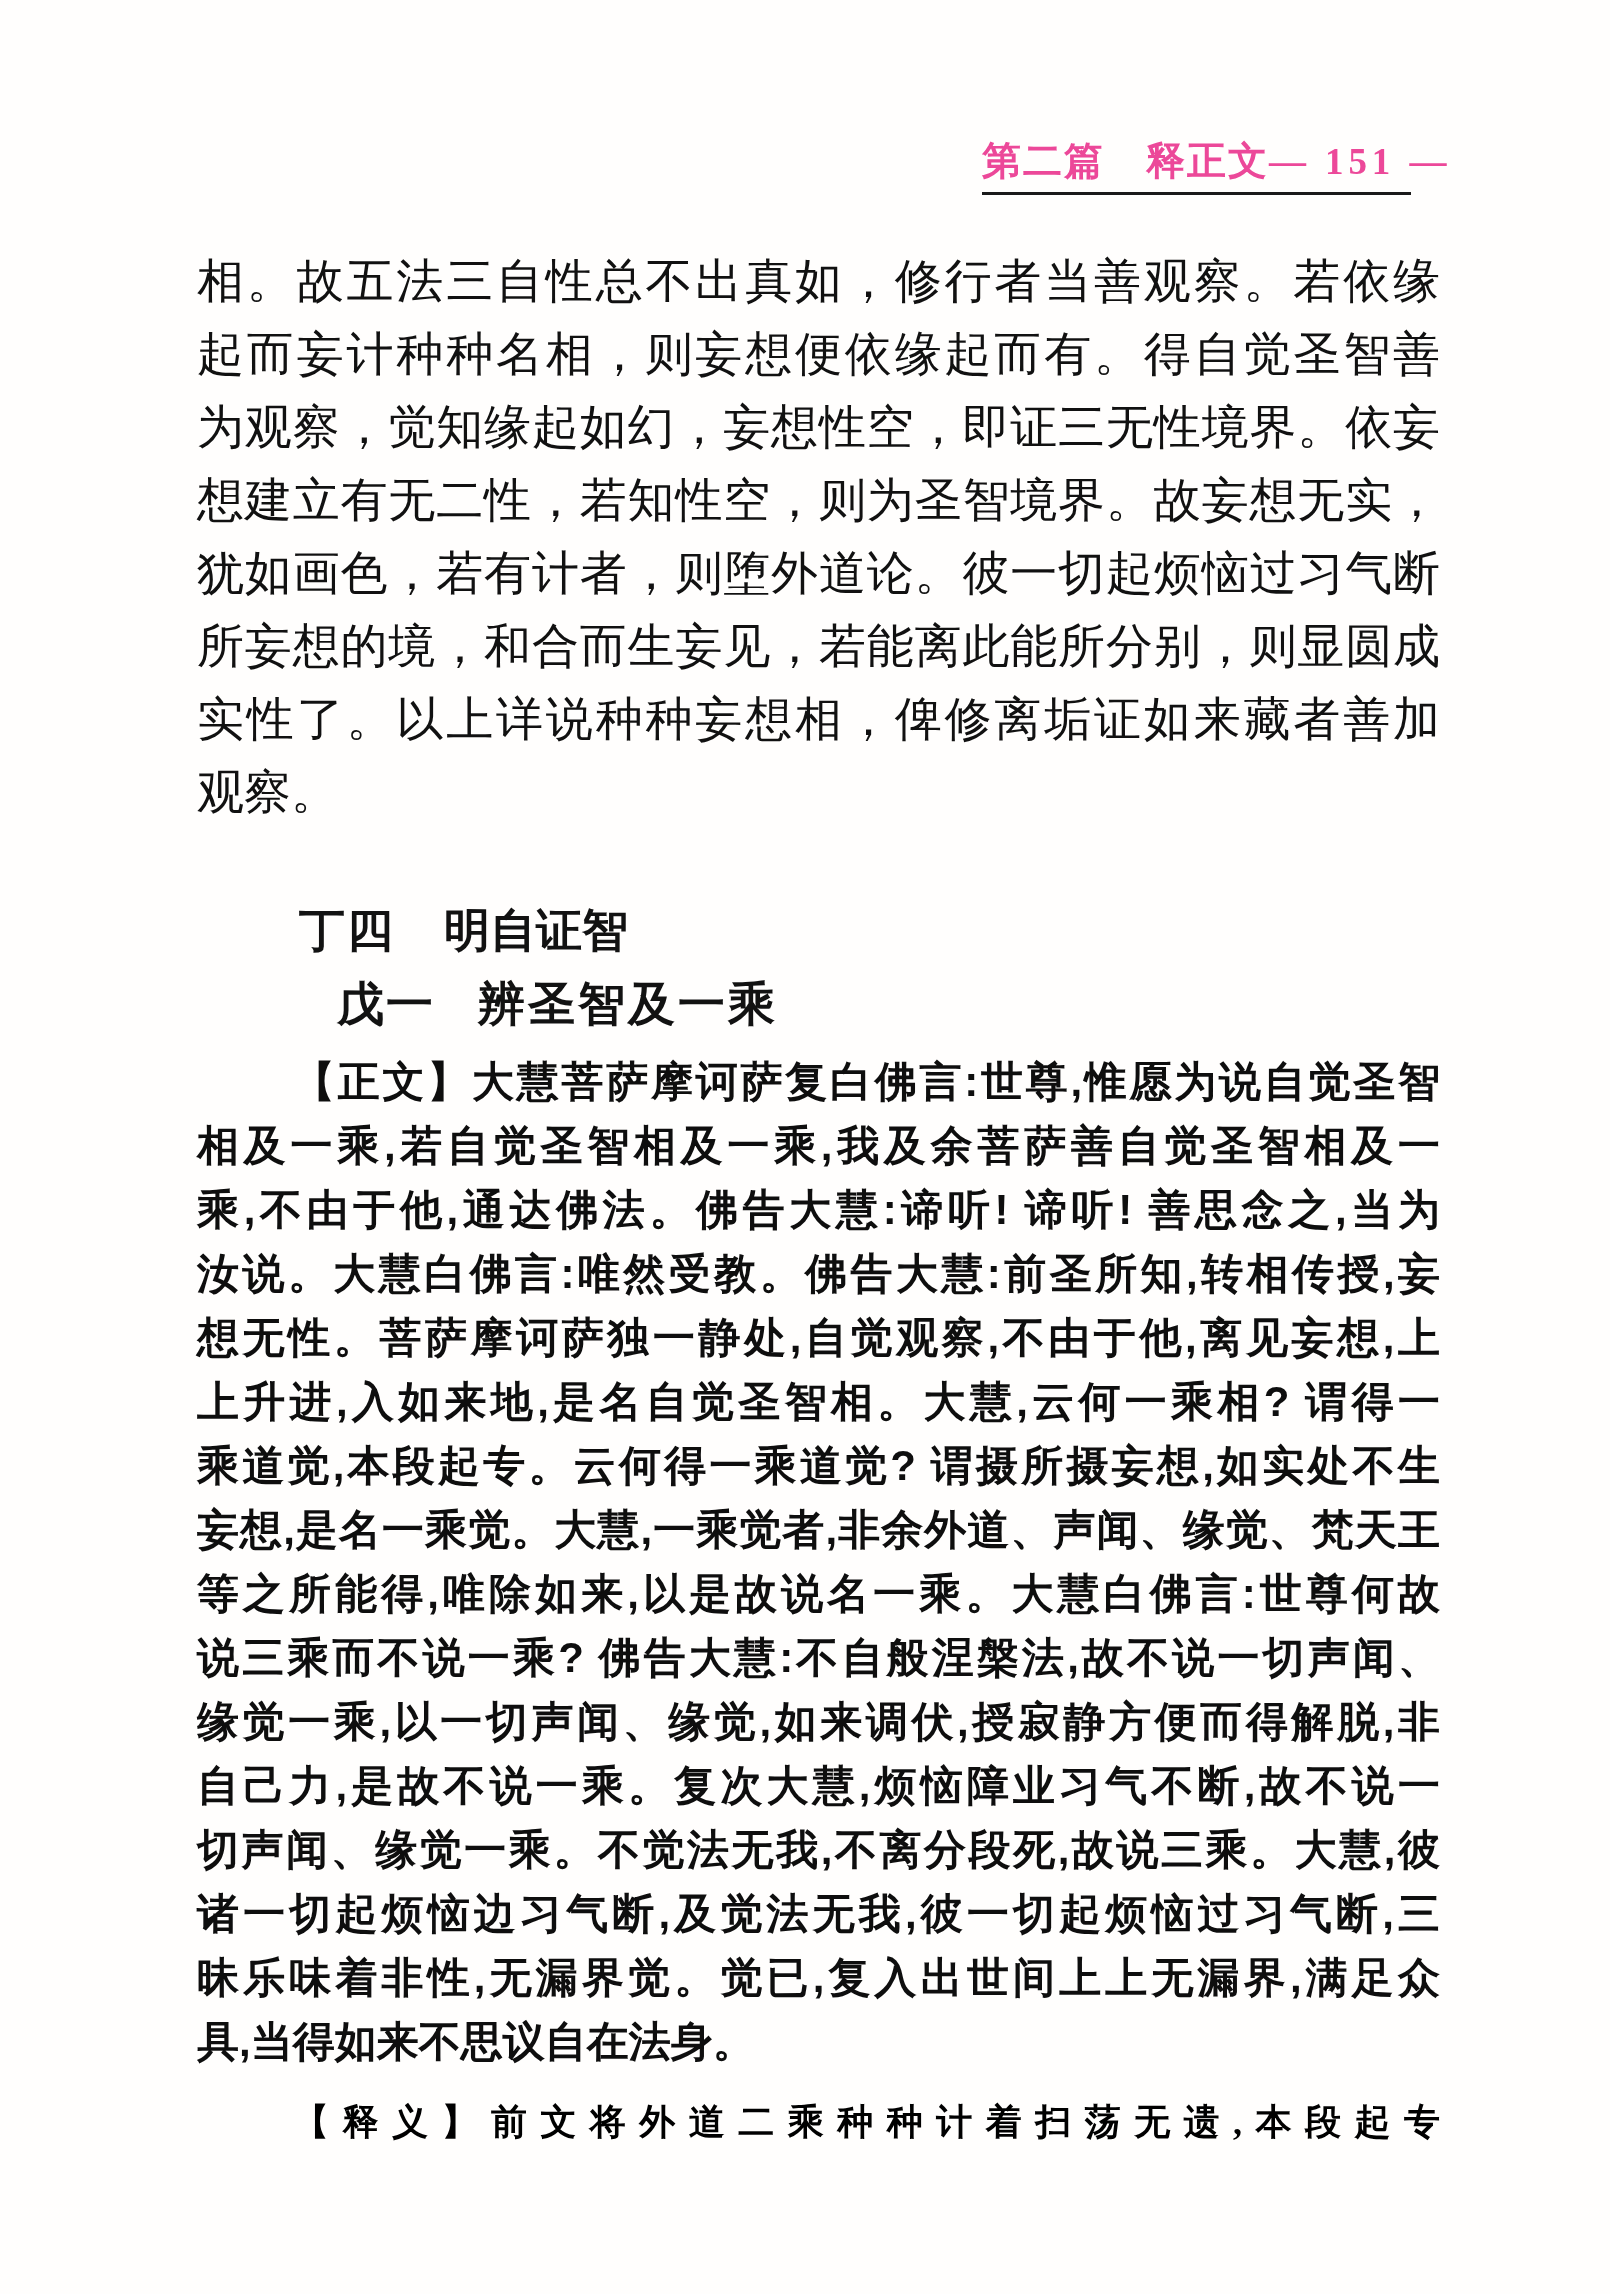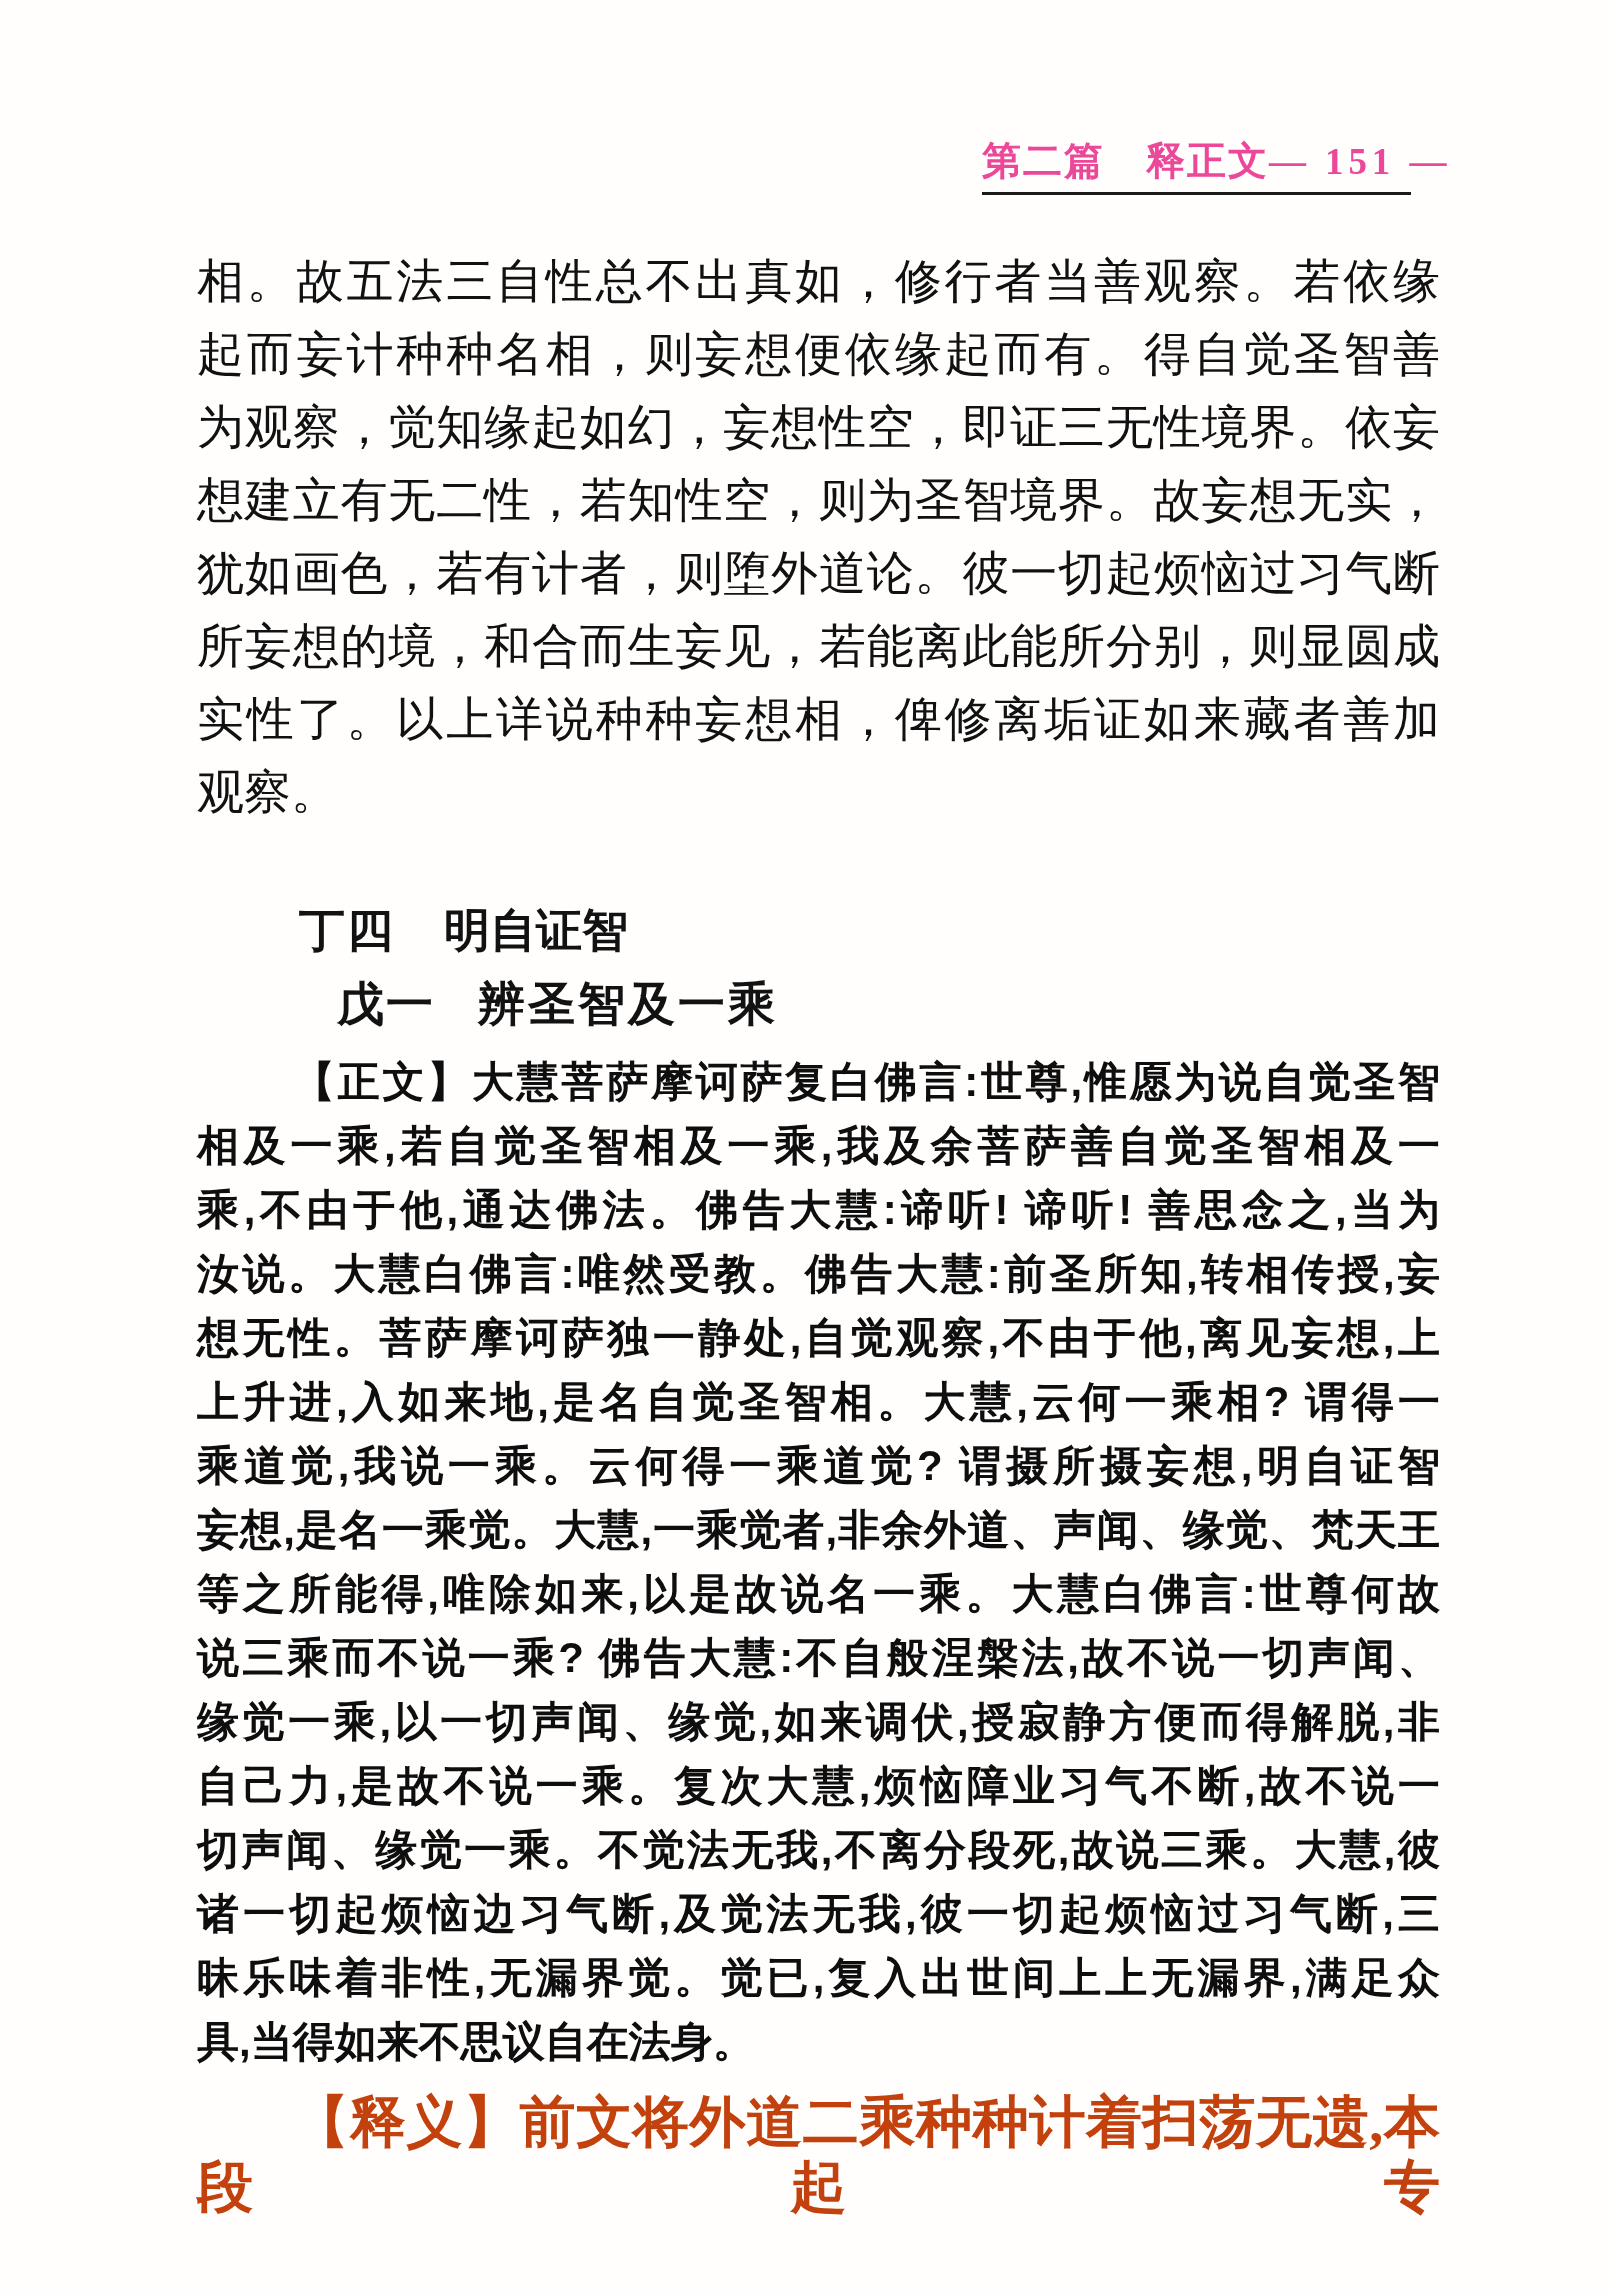--- a/index.html
+++ b/index.html
@@ -32,22 +32,22 @@
 
   .h1{position:absolute;left:299px;top:907px;font-size:46px;line-height:1;white-space:nowrap;}
   .h1 .hnum{margin-right:49px;letter-spacing:2px;}
   .h2{position:absolute;left:337px;top:980px;font-size:47px;line-height:1;white-space:nowrap;}
   .h2 .hnum{margin-right:43px;letter-spacing:2px;}
   .h2 .htitle{letter-spacing:3px;}
 
   .zw{top:1050px;font-size:42px;line-height:64px;color:#0e0e0e;}
 
   .sy{
-    top:2090px;font-size:56px;line-height:65px;
-    font-family:"Liberation Serif","DejaVu Serif",serif;font-weight:700;color:#c2410c;
+    top:2090px;font-size:36px;line-height:65px;
+    font-family:"Liberation Serif","DejaVu Serif",serif;font-weight:700;color:#000000;
   }
 </style>
 </head>
 <body>
 
 <div class="page">
 
   <div class="running-header">
     <span class="rh-section">第二篇　释正文</span>
     <span class="rh-page">— 151 —</span>
@@ -72,21 +72,21 @@
     <span class="hnum">戊一</span><span class="htitle">辨圣智及一乘</span>
   </div>
 
   <div class="textblock zw heiti">
       <div class="line fill indent">【正文】大慧菩萨摩诃萨复白佛言:世尊,惟愿为说自觉圣智</div>
       <div class="line fill">相及一乘,若自觉圣智相及一乘,我及余菩萨善自觉圣智相及一</div>
       <div class="line fill">乘,不由于他,通达佛法。佛告大慧:谛听! 谛听! 善思念之,当为</div>
       <div class="line fill">汝说。大慧白佛言:唯然受教。佛告大慧:前圣所知,转相传授,妄</div>
       <div class="line fill">想无性。菩萨摩诃萨独一静处,自觉观察,不由于他,离见妄想,上</div>
       <div class="line fill">上升进,入如来地,是名自觉圣智相。大慧,云何一乘相? 谓得一</div>
-      <div class="line fill">乘道觉,我说一乘。云何得一乘道觉? 谓摄所摄妄想,明自证智</div>
+      <div class="line fill">乘道觉,本段起专。云何得一乘道觉? 谓摄所摄妄想,如实处不生</div>
       <div class="line fill">妄想,是名一乘觉。大慧,一乘觉者,非余外道、声闻、缘觉、梵天王</div>
       <div class="line fill">等之所能得,唯除如来,以是故说名一乘。大慧白佛言:世尊何故</div>
       <div class="line fill">说三乘而不说一乘? 佛告大慧:不自般涅槃法,故不说一切声闻、</div>
       <div class="line fill">缘觉一乘,以一切声闻、缘觉,如来调伏,授寂静方便而得解脱,非</div>
       <div class="line fill">自己力,是故不说一乘。复次大慧,烦恼障业习气不断,故不说一</div>
       <div class="line fill">切声闻、缘觉一乘。不觉法无我,不离分段死,故说三乘。大慧,彼</div>
       <div class="line fill">诸一切起烦恼边习气断,及觉法无我,彼一切起烦恼过习气断,三</div>
       <div class="line fill">昧乐味着非性,无漏界觉。觉已,复入出世间上上无漏界,满足众</div>
       <div class="line">具,当得如来不思议自在法身。</div>
     </div>

